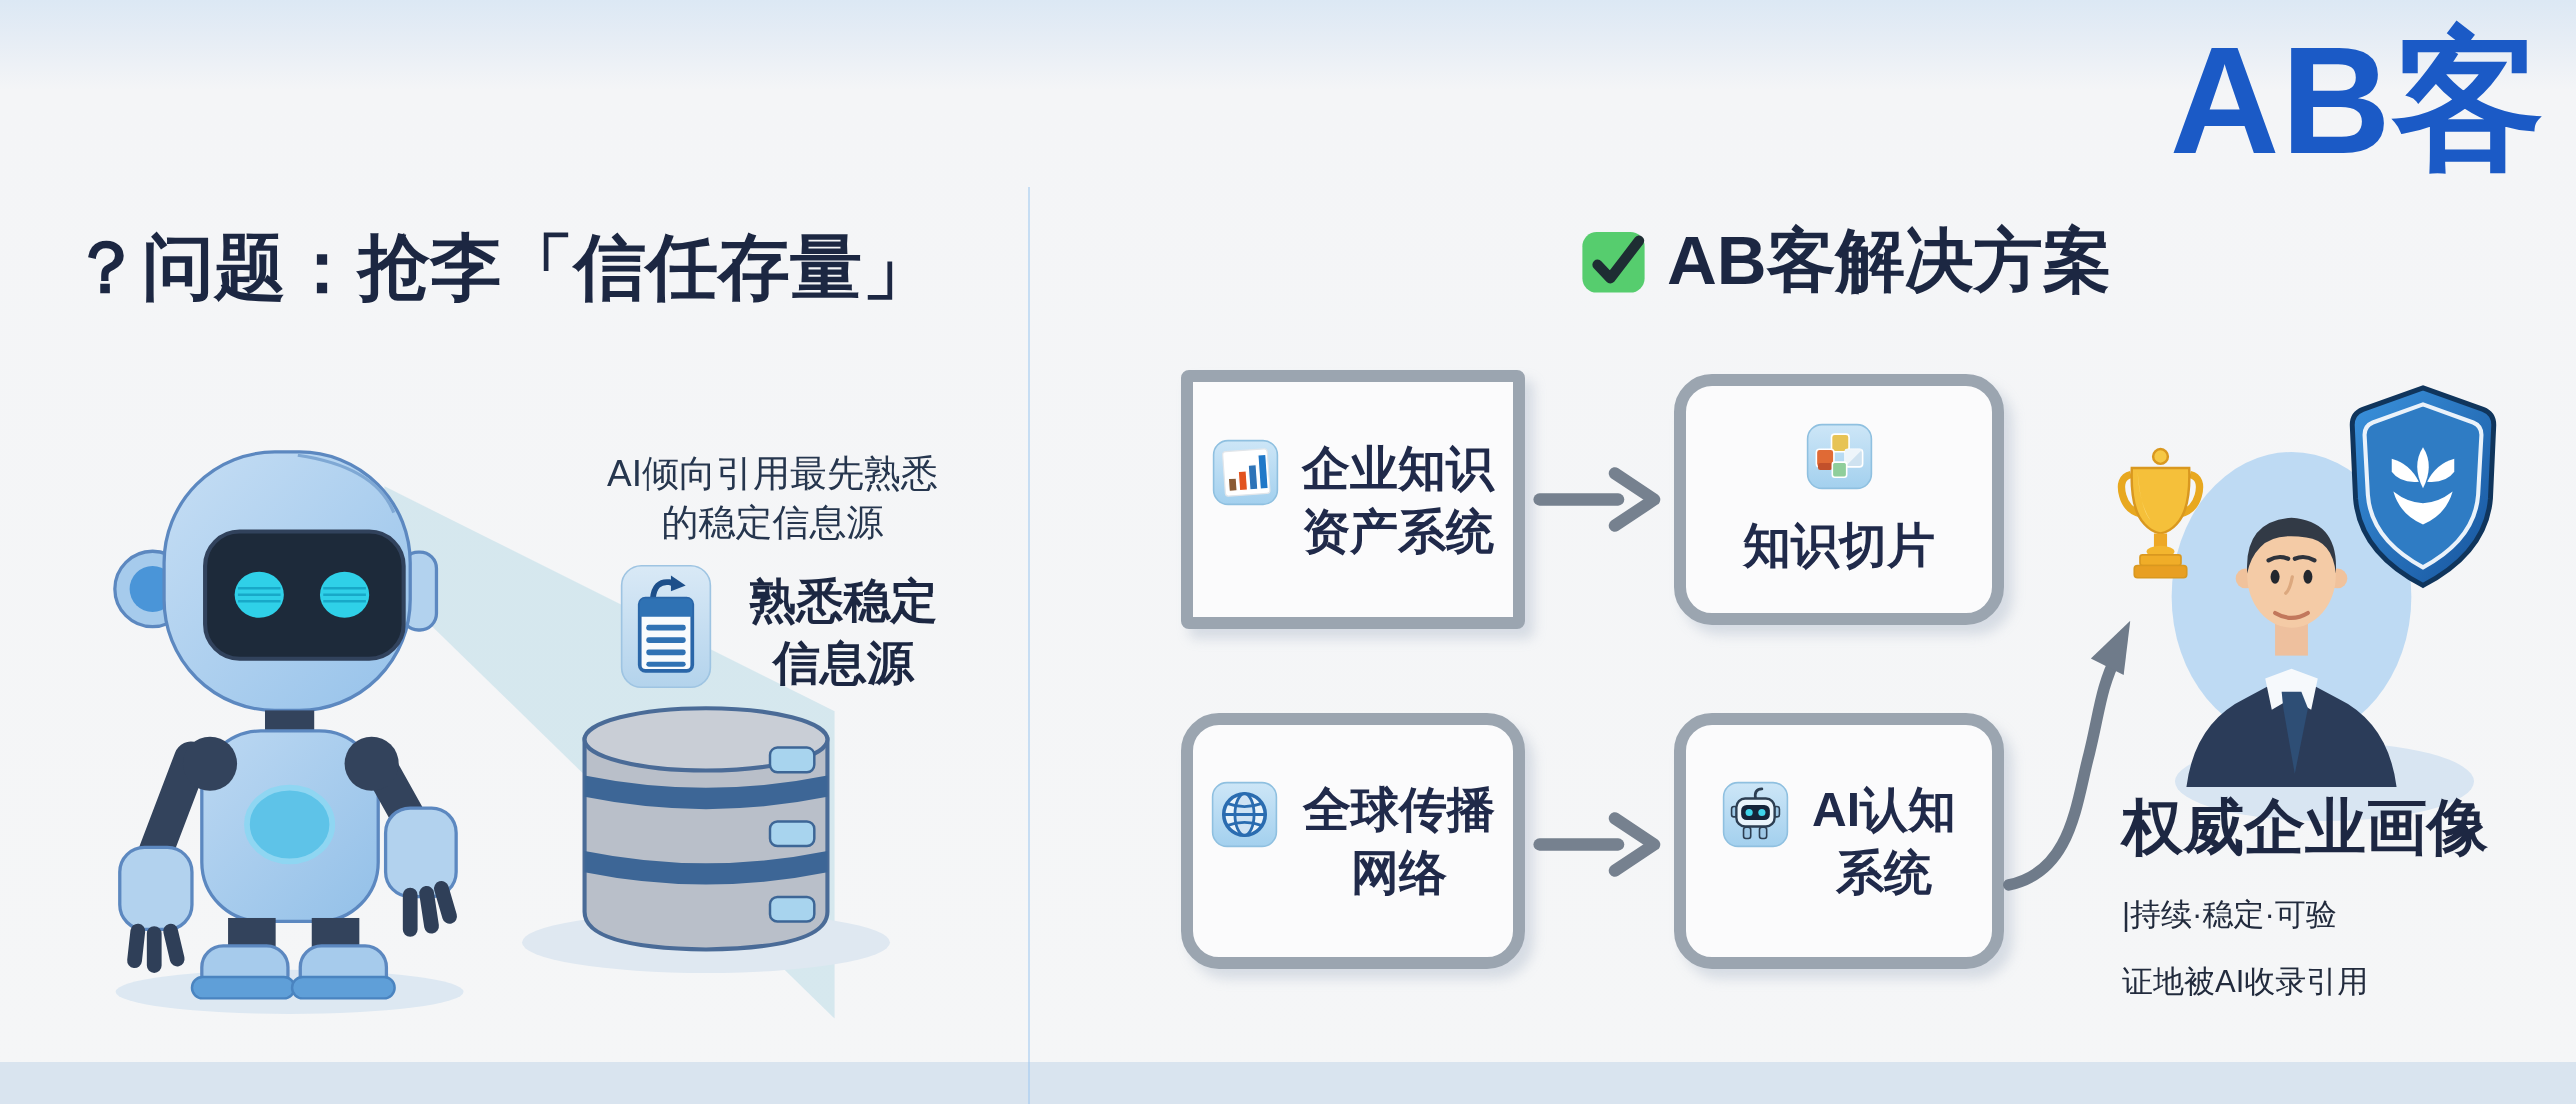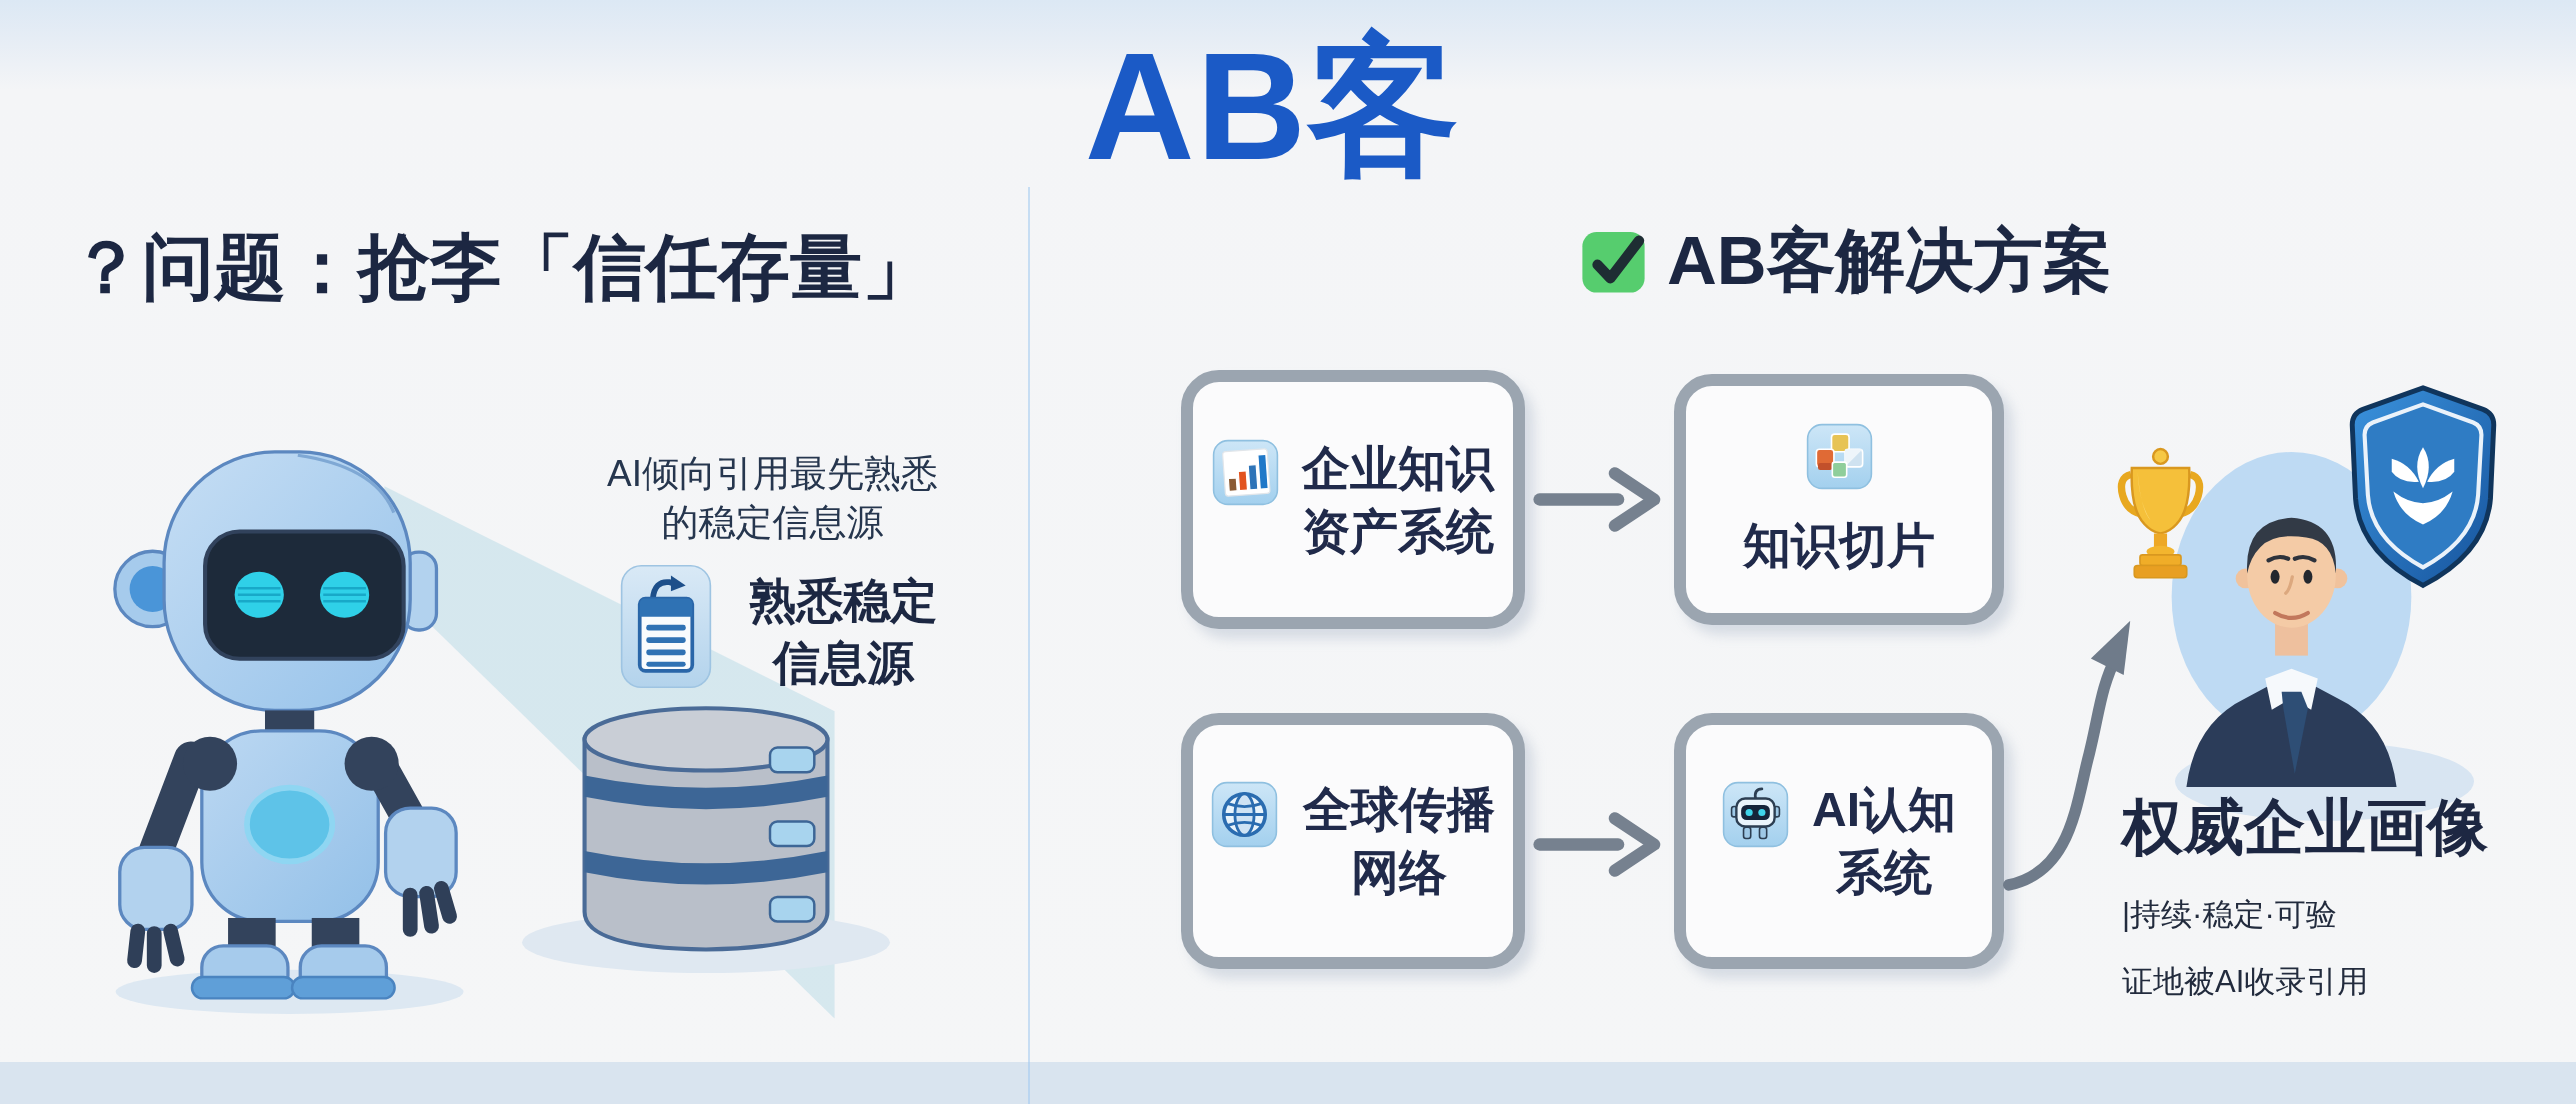--- a/index.html
+++ b/index.html
@@ -5,21 +5,21 @@
   html,body{margin:0;padding:0;background:#e8edf2;}
   .canvas{
     position:relative;width:2576px;height:1104px;overflow:hidden;
     background:linear-gradient(180deg,#dce8f4 0px,#e6edf5 39px,#f4f5f7 90px,#f5f6f7 100%);
     font-family:"Liberation Sans","DejaVu Sans",sans-serif;
     color:#1d2742;
   }
   .abs{position:absolute;}
   .bottom-band{left:0;top:1062px;width:2576px;height:42px;background:#d9e4ef;}
   .divider{left:1028px;top:187px;width:1.6px;height:917px;background:rgba(160,200,240,.55);}
-  .page-title{left:0;top:12px;width:2546px;text-align:center;font-size:152px;line-height:189px;
+  .page-title{left:0;top:6px;width:2546px;text-align:right;font-size:152px;line-height:189px;
     font-weight:800;color:#1b5ac6;letter-spacing:1.6px;}
   .problem-heading{left:70px;top:220px;font-size:72px;font-weight:800;color:#1c2742;letter-spacing:0px;white-space:nowrap;}
   .solution-heading-row{left:1580px;top:215px;display:flex;align-items:center;gap:20px;}
   .solution-heading{font-size:69px;font-weight:800;color:#1c2742;white-space:nowrap;}
   .ai-note{left:590px;top:449px;width:365px;text-align:center;font-size:37px;line-height:49px;
     font-weight:400;color:#26364e;}
   .source-label{left:716px;top:570px;width:255px;text-align:center;font-size:47px;line-height:62px;
     font-weight:700;color:#1c2742;}
   .flow-box{box-sizing:border-box;border:12.3px solid #9ba5b0;border-radius:38px;background:#fbfbfc;
     box-shadow:8.2px 10px 11.5px rgba(165,178,196,.38);display:flex;align-items:center;justify-content:center;gap:23px;}
@@ -129,21 +129,21 @@
   </div>
 
   <div class="abs solution-heading-row">
     <svg width="67" height="69" viewBox="0 0 84 84" style="overflow:visible">
       <rect x="3" y="5" width="78" height="76" rx="18" fill="#56cd6e"></rect>
       <path d="M22,46 L38,63 L74,16" stroke="#1e2d33" stroke-width="13" fill="none" stroke-linecap="round" stroke-linejoin="round"></path>
     </svg>
     <div class="solution-heading">AB客解决方案</div>
   </div>
 
-  <div class="abs flow-box" style="left:1181px;top:370px;width:344px;height:259px;">
+  <div class="abs flow-box" style="left:1181px;top:370px;width:344px;height:259px;border-radius:8px;">
     <svg class="tile tile-raise" width="67" height="69" viewBox="0 0 84 84">
       <defs>
           <linearGradient id="tileg1" x1="0" y1="0" x2="0" y2="1">
         <stop offset="0" stop-color="#cde6f7"></stop>
             <stop offset="1" stop-color="#a3d0ee"></stop>
           </linearGradient>
         </defs>
       <rect x="2" y="2" width="80" height="80" rx="18" fill="url(#tileg1)" stroke="#8fc0e0" stroke-width="2"></rect>
       <g transform="rotate(-4 43 42)">
         <rect x="15" y="14" width="56" height="56" rx="4" fill="#ffffff" stroke="#e2e6ea" stroke-width="1.5"></rect>

